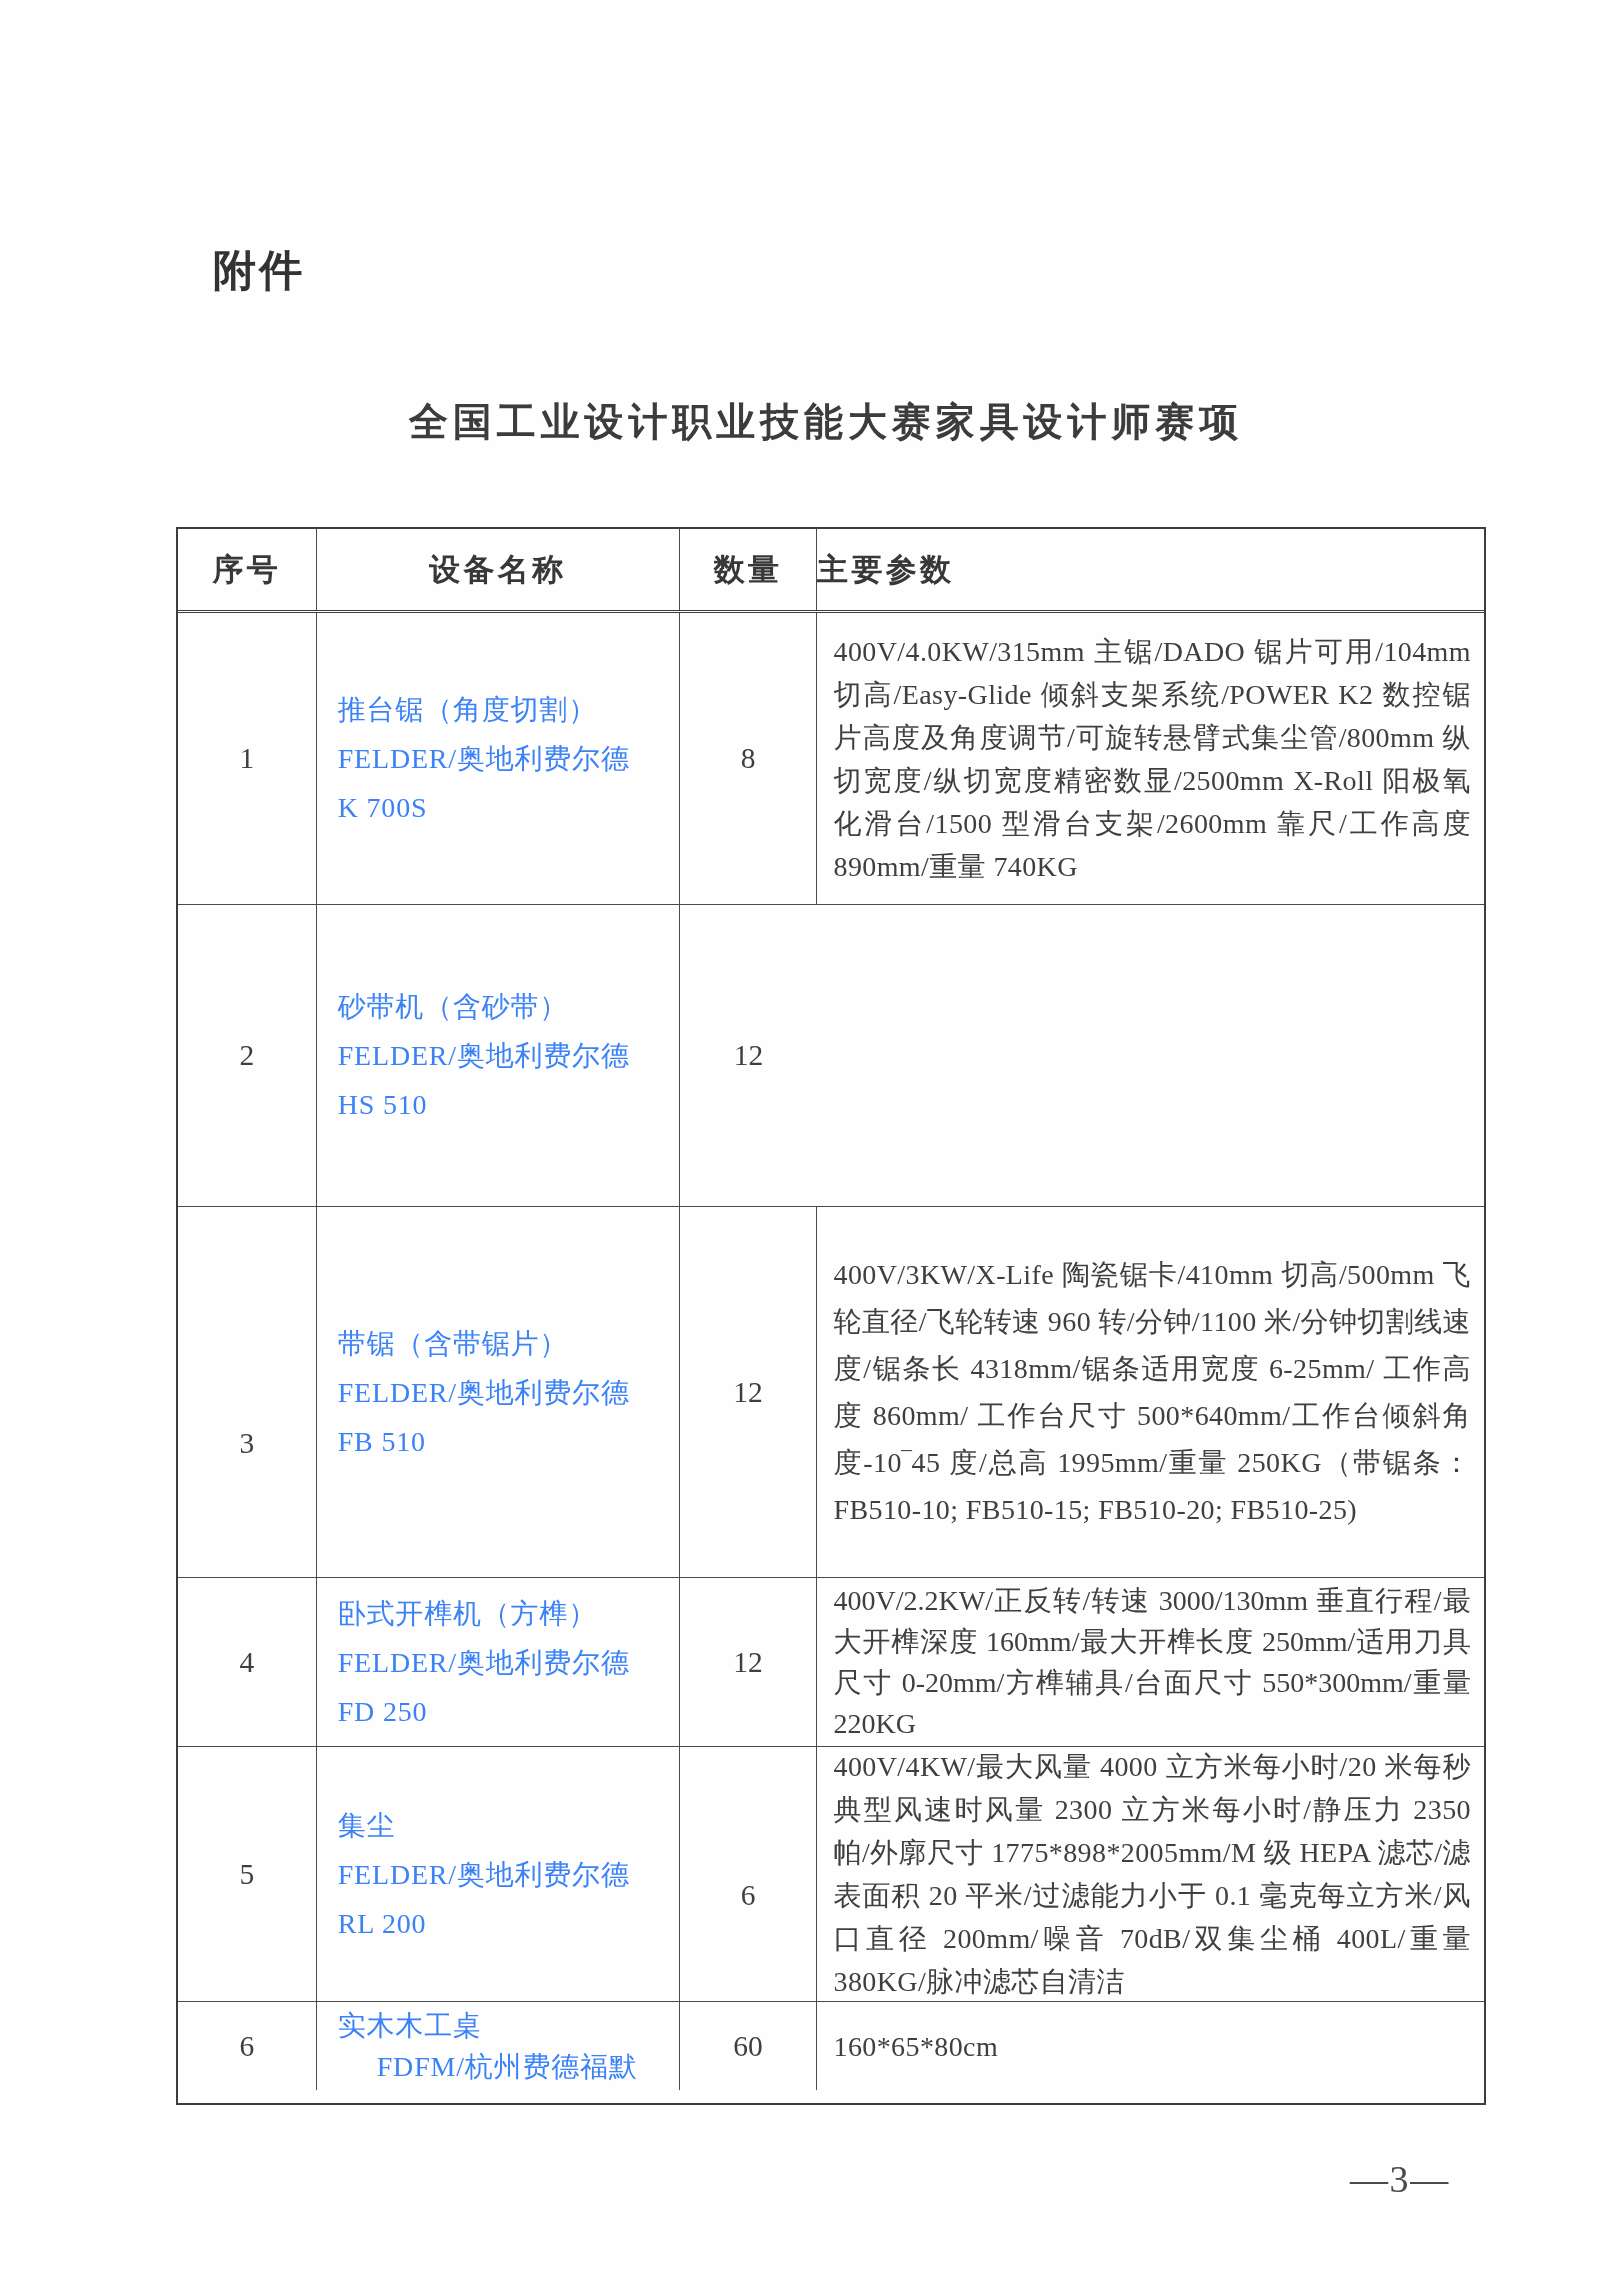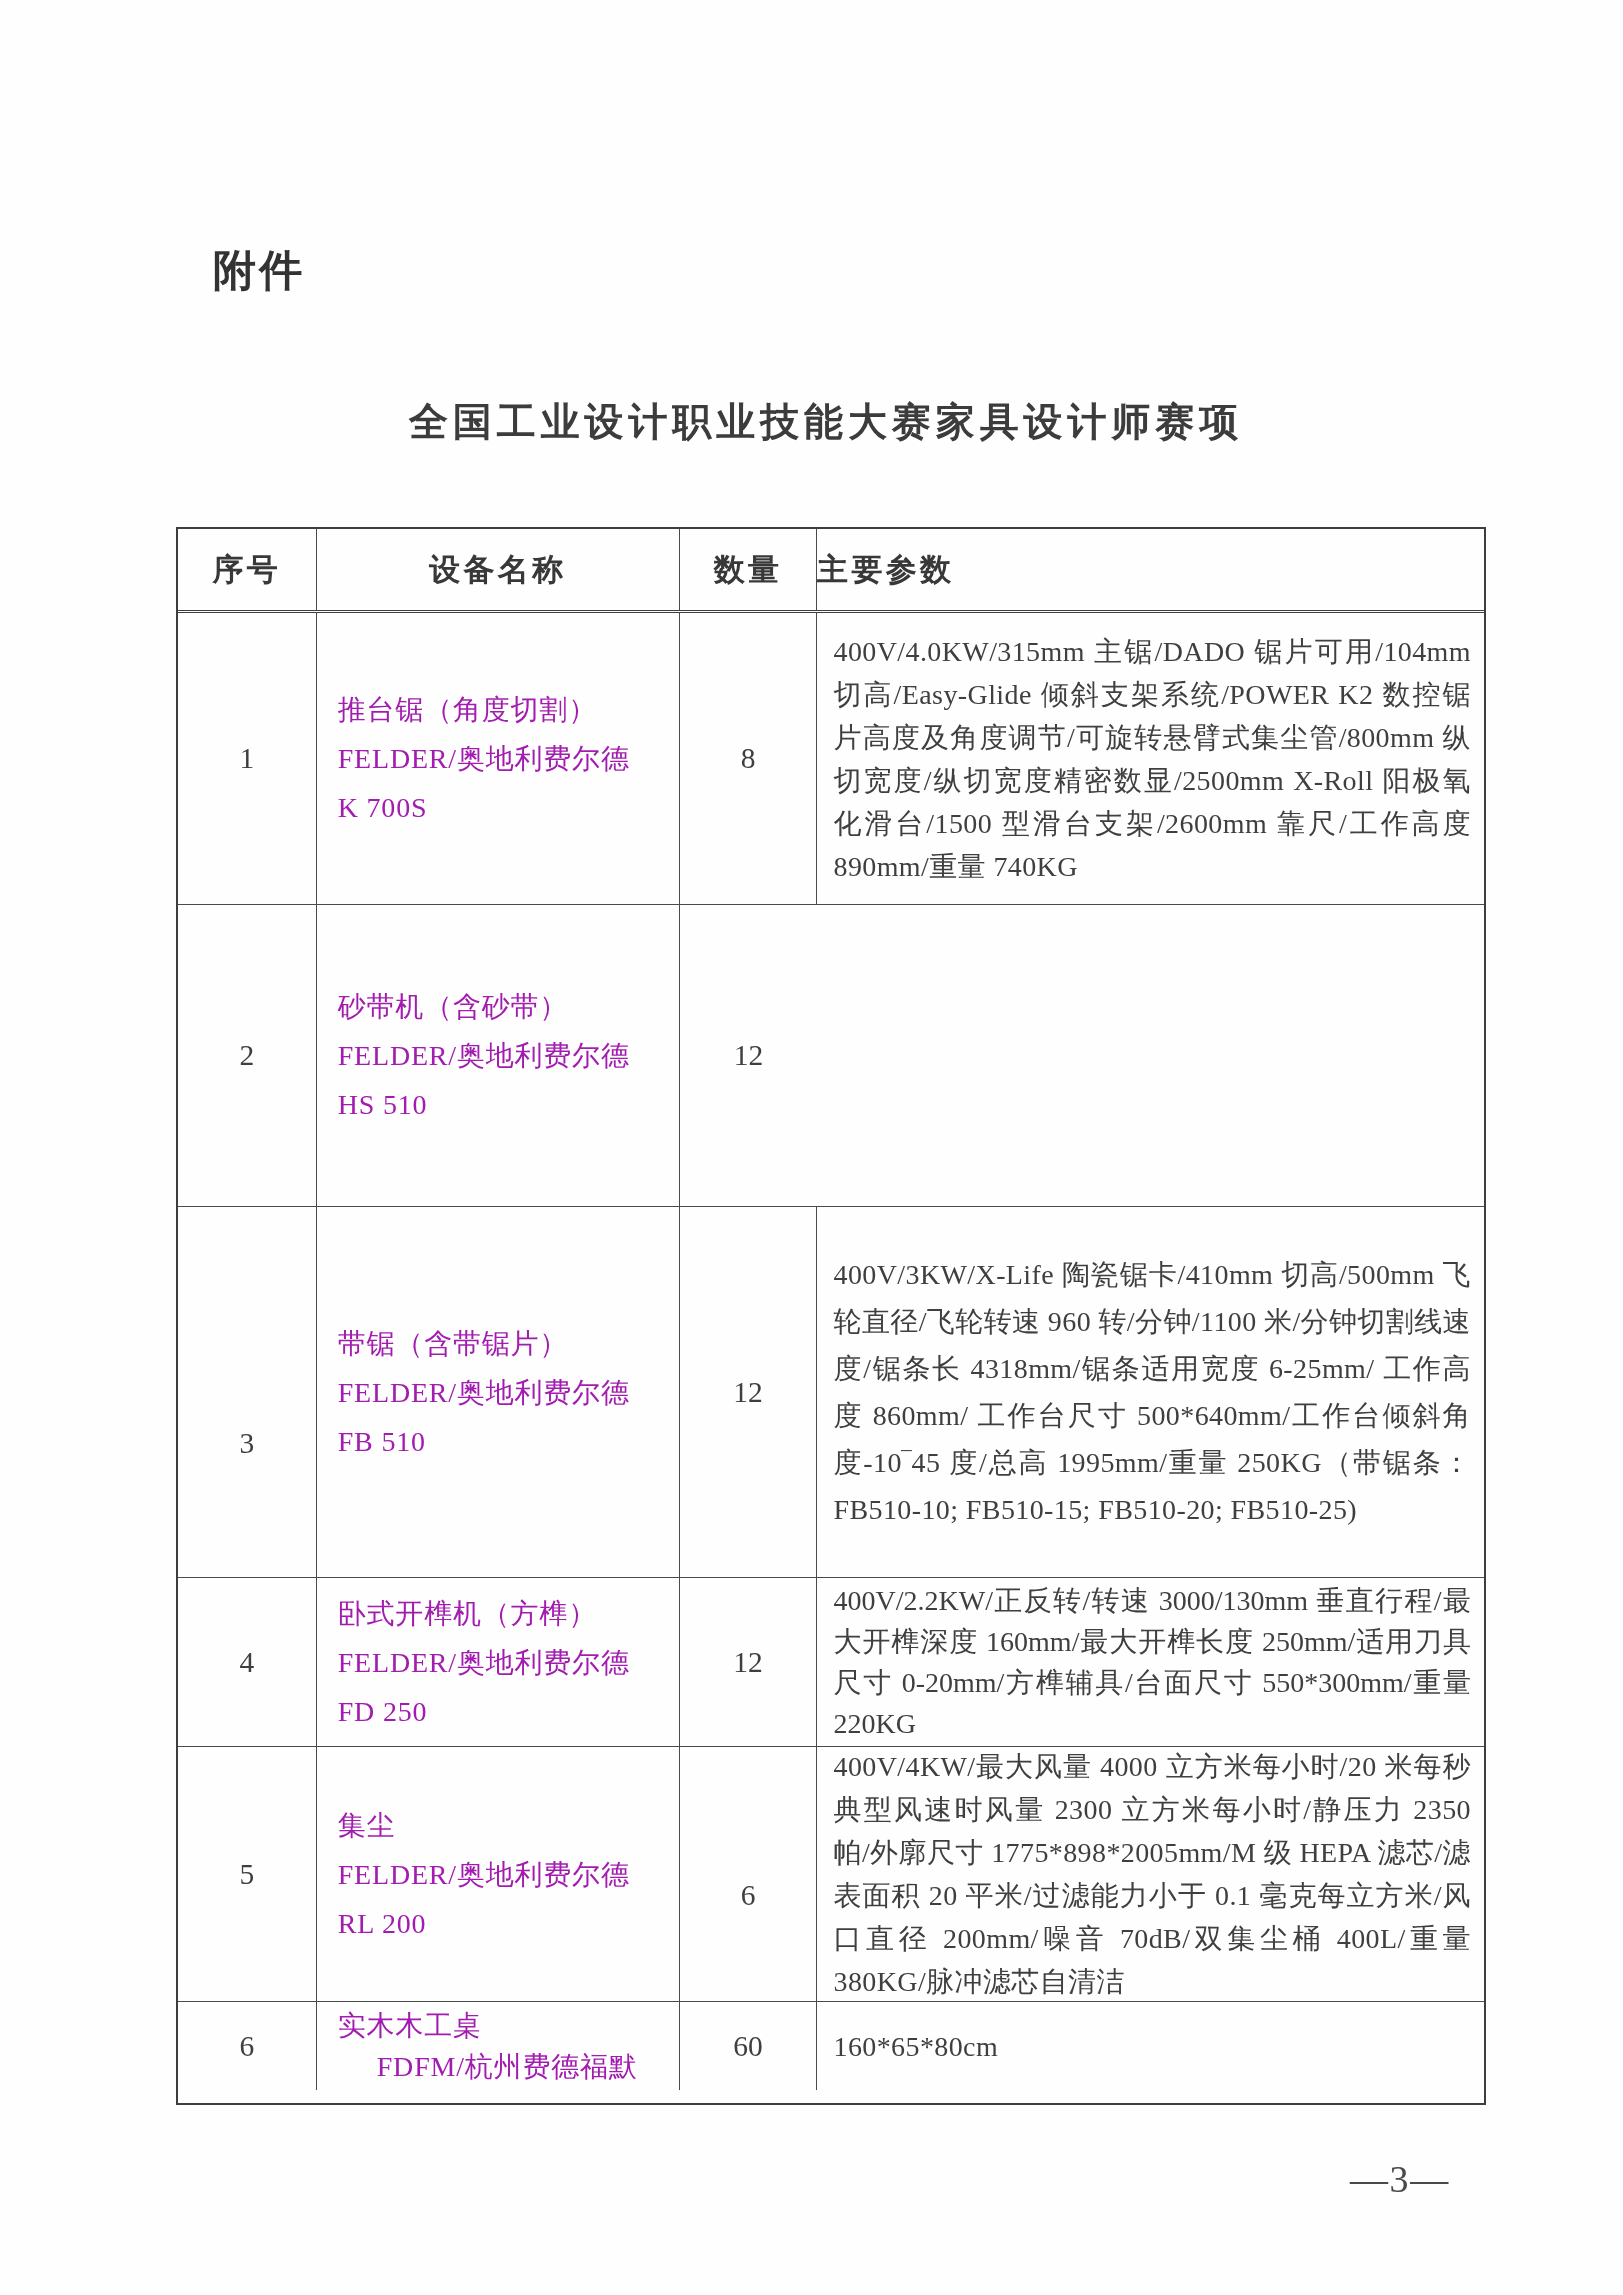--- a/index.html
+++ b/index.html
@@ -43,21 +43,21 @@
   .cell:last-child{border-right:none;}
   .c-no{width:10.625%;align-items:center;}
   .c-name{width:27.8125%;align-items:flex-start;padding-left:21px;}
   .c-qty{width:10.5%;align-items:center;}
   .c-param{width:51.0625%;padding:11.5px 13px 11.5px 16.4px;justify-content:center;}
 
   .trow.header .cell{align-items:center;justify-content:center;padding:0;}
   .h-label{font-size:31px;font-weight:bold;color:#383838;letter-spacing:3.3px;}
 
   .no-text,.qty-text{font-size:29.5px;color:#3f3f3f;}
-  .name-line{font-size:28px;line-height:49px;color:#a21caf;letter-spacing:0.8px;white-space:nowrap;}
+  .name-line{font-size:28px;line-height:49px;color:#3b82f6;letter-spacing:0.8px;white-space:nowrap;}
   .param-text{
     font-size:28px;line-height:43px;color:#3f3f3f;
     text-align:justify;text-align-last:left;
     letter-spacing:0.4px;width:100%;
   }
   .p-tall .param-text{line-height:47px;}
   .p-tight .param-text{line-height:41px;letter-spacing:0;}
   .offset-down{transform:translateY(51px);}
   .offset-down-sm{transform:translateY(21px);}
 

